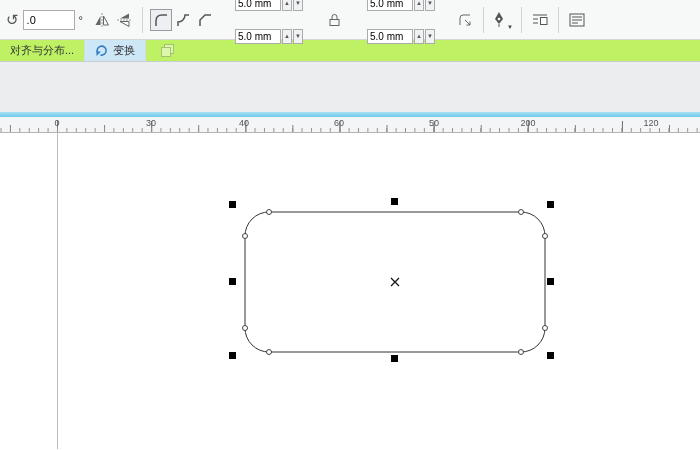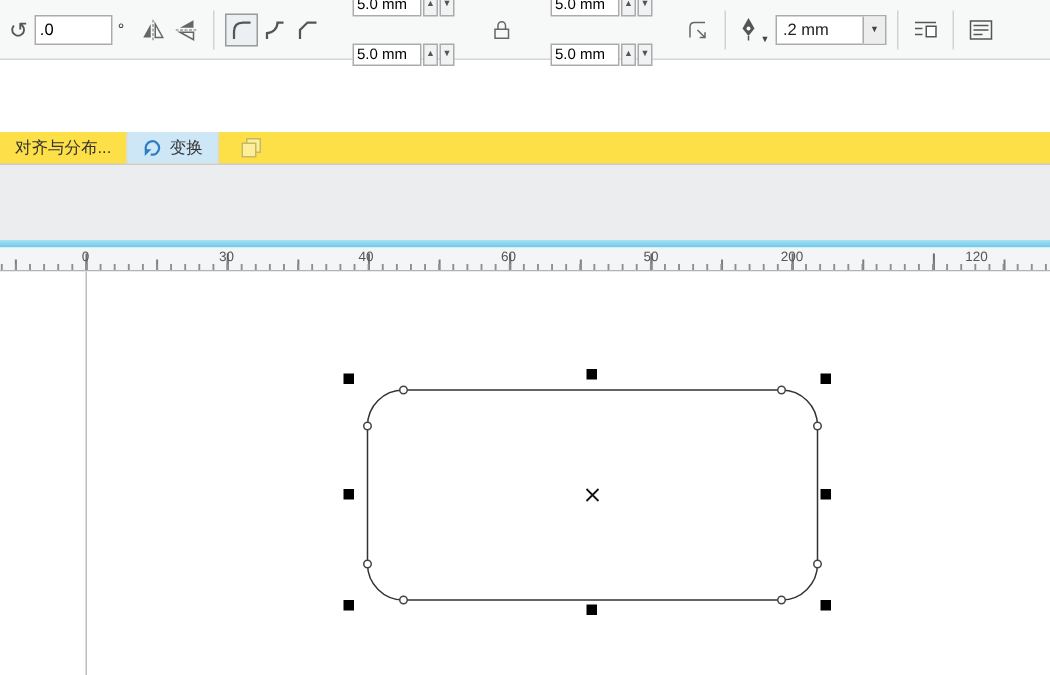--- a/index.html
+++ b/index.html
@@ -28,22 +28,22 @@
           font-size: 6px; text-align: center; line-height: 13px; color: #555; margin-left: 1px; padding: 0; }
 
   .combo { display: flex; width: 74px; height: 20px; border: 1px solid #ababab;
            background: #fff; align-items: center; margin-left: 3px; }
   .combo .val { flex: 1; font-size: 11px; padding-left: 4px; color: #222; }
   .combo .drop { width: 15px; height: 100%; border-left: 1px solid #ababab; background: #ededed;
                  font-size: 6px; display: flex; align-items: center; justify-content: center; color: #444; }
   .nib-caret { font-size: 6px; color: #444; margin-left: 1px; align-self: flex-end; }
 
   
-  .tabbar { height: 22px; background: #fde047; border-bottom: 1px solid #c9ccd0;
-            display: flex; align-items: stretch; font-size: 11px; color: #333; margin-top: 48px; }
+  .tabbar { height: 22px; background: #bef264; border-bottom: 1px solid #c9ccd0;
+            display: flex; align-items: stretch; font-size: 11px; color: #333; }
   .tab { display: flex; align-items: center; gap: 5px; padding: 0 10px; border-right: 1px solid #d9dbde; cursor: default; }
   .tab.active { background: #cde7f6; justify-content: center; }
   .tabbar .iconbtn { align-self: center; margin-left: 10px; }
 
   
   .gap { height: 50px; background: #ebedee; }
   .accent { height: 5px; background: linear-gradient(#a7e0f3, #6ec9e8); }
   .ruler { position: relative; height: 16px; background: #f4f5f6; border-bottom: 1px solid #b3b3b3;
            background-image:
              linear-gradient(to right,#8f8f8f 0,#8f8f8f 1px,transparent 1px),
@@ -146,24 +146,20 @@
 
     <button class="iconbtn">
       <svg width="14" height="17" viewBox="0 0 14 17">
         <path d="M7,1 L11,8 L7,13 L3,8 Z" fill="#555"></path>
         <circle cx="7" cy="8" r="1.3" fill="#fff"></circle>
         <line x1="7" y1="13" x2="7" y2="16" stroke="#555"></line>
       </svg>
       <span class="nib-caret">▼</span>
     </button>
 
-    <div class="combo">
-      <span class="val">.2 mm</span>
-      <span class="drop">▼</span>
-    </div>
 
     <div class="sep"></div>
 
     <button class="iconbtn">
       <svg width="16" height="14" viewBox="0 0 16 14">
         <g stroke="#555" fill="none">
           <line x1="1" y1="2" x2="15" y2="2"></line>
           <line x1="1" y1="6" x2="6" y2="6"></line>
           <line x1="1" y1="10" x2="6" y2="10"></line>
           <rect x="8.5" y="4.5" width="6.5" height="7" fill="#fff"></rect>

